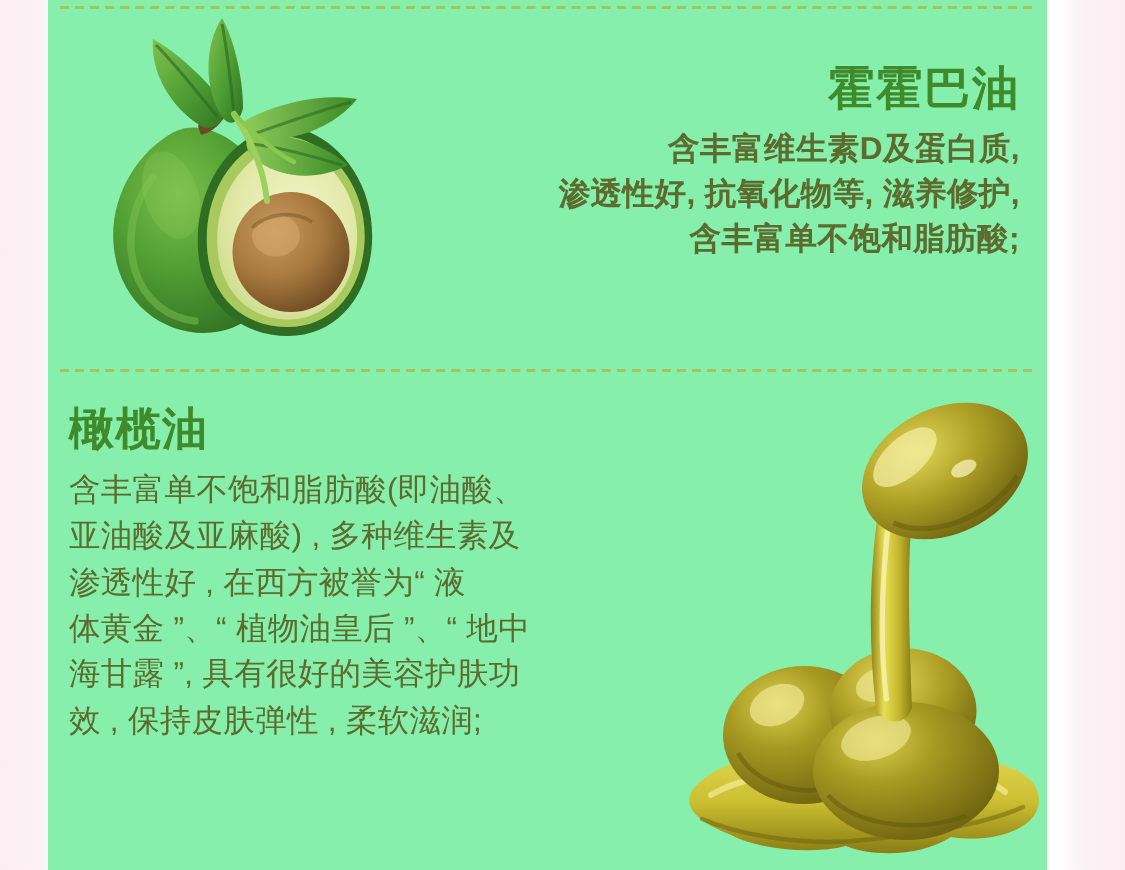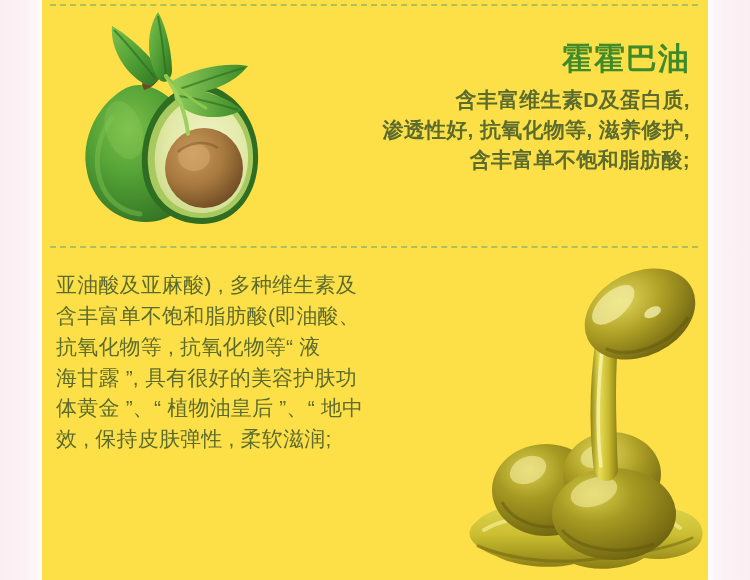--- a/index.html
+++ b/index.html
@@ -37,25 +37,25 @@
   }
   .gutter-right {
     right: 0;
     width: 42px;
     background: linear-gradient(to left, #fbeef3 0%, #fcf1f5 55%, #fdf6f8 85%, #ffffff 100%);
   }
 
   
   .card {
     position: absolute;
-    left: 42px;
+    left: 32px;
     top: 0;
     width: 666px;
     height: 580px;
-    background: #fde047;
+    background: #86efac;
   }
 
   
   .divider {
     position: absolute;
     left: 8px;
     width: 648px;
     height: 0;
     border-top: 2px dashed #a8c15a;
     opacity: .95;
@@ -241,26 +241,27 @@
           <span class="line">含丰富维生素D及蛋白质,</span>
           <span class="line">渗透性好, 抗氧化物等, 滋养修护,</span>
           <span class="line">含丰富单不饱和脂肪酸;</span>
         </div>
       </div>
     </div>
 
     <div class="section-olive">
 
       <div class="olive-text">
+        <h2 class="title-olive">橄榄油</h2>
         <div class="body-olive">
+          <span class="line">含丰富单不饱和脂肪酸(即油酸、</span>
           <span class="line">亚油酸及亚麻酸) , 多种维生素及</span>
-          <span class="line">含丰富单不饱和脂肪酸(即油酸、</span>
-          <span class="line">抗氧化物等 , 抗氧化物等“ 液</span>
+          <span class="line">渗透性好 , 在西方被誉为“ 液</span>
+          <span class="line">体黄金 ”、“ 植物油皇后 ”、“ 地中</span>
           <span class="line">海甘露 ”, 具有很好的美容护肤功</span>
-          <span class="line">体黄金 ”、“ 植物油皇后 ”、“ 地中</span>
           <span class="line">效 , 保持皮肤弹性 , 柔软滋润;</span>
         </div>
       </div>
 
       <div class="olive-figure">
         <svg width="260" height="320" viewBox="0 0 260 320" aria-hidden="true">
           <defs>
             <radialGradient id="olvG" cx="34%" cy="28%" r="78%">
               <stop offset="0%" stop-color="#d9cf4e"></stop>
               <stop offset="40%" stop-color="#a79a22"></stop>

